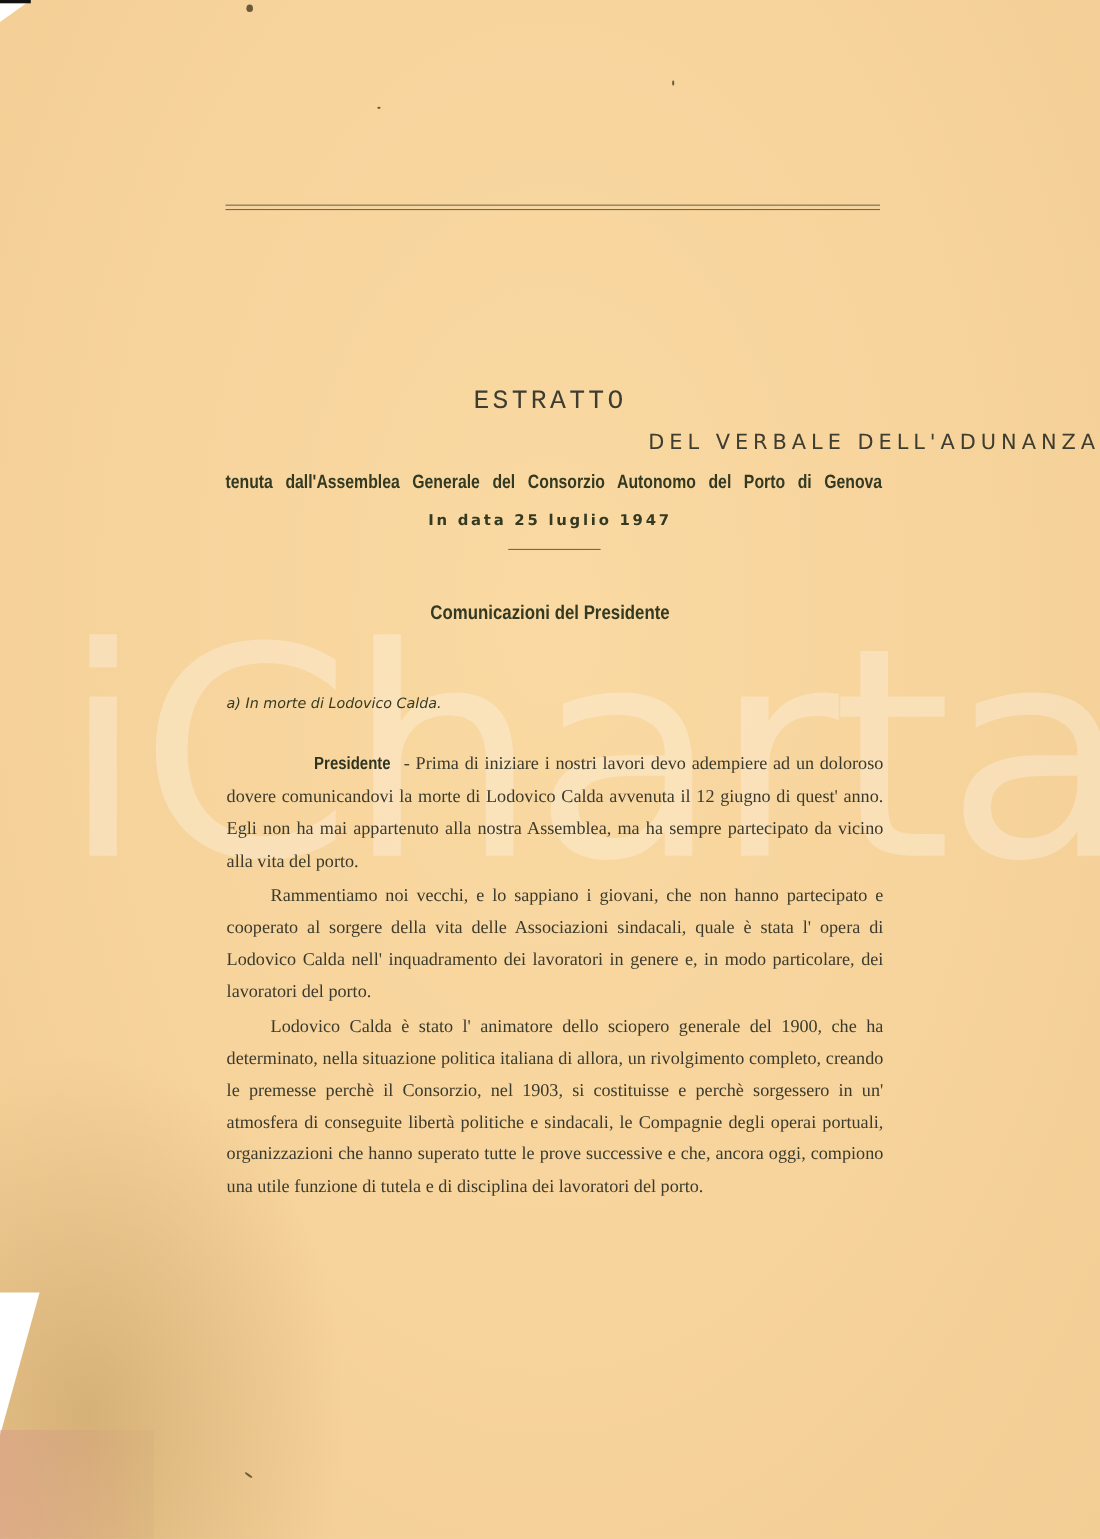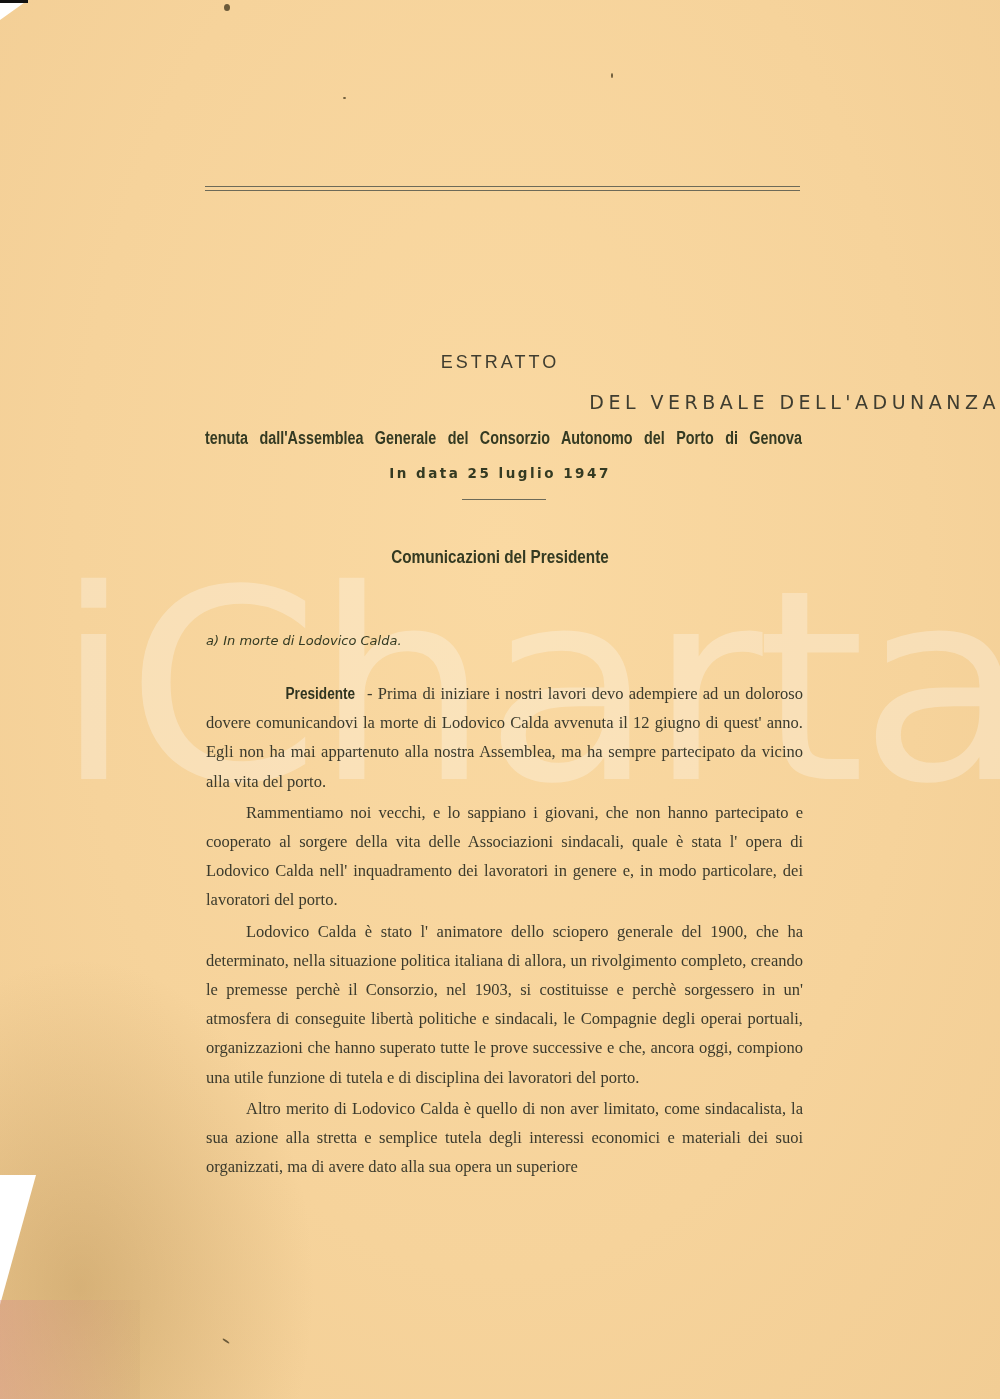--- a/index.html
+++ b/index.html
@@ -46,22 +46,22 @@
     }
     .speck { position: absolute; background: #6b5a3a; border-radius: 50%; }
 
     .rule-double {
       position: absolute; left: 205px; top: 186px; width: 595px; height: 5px;
       border-top: 1.5px solid #6d6a58; border-bottom: 1.5px solid #6d6a58;
       box-sizing: border-box;
     }
     .center { position: absolute; left: 0; width: 1000px; text-align: center; }
     .t-estratto {
-      top: 352px; font-family: Liberation Sans, sans-serif;
-      font-size: 18px; letter-spacing: 3px; color: #3f3d30;
+      top: 352px; font-family: Liberation Mono, monospace;
+      font-size: 24px; letter-spacing: 3px; color: #3f3d30;
     }
     .t-verbale {
       top: 391px; font-family: "DejaVu Sans", "Liberation Sans", sans-serif;
       font-size: 19px; letter-spacing: 4.5px; color: #3f3d30; text-align: right;
     }
     .t-tenuta {
       top: 428px; left: 205px; width: 597px; text-align: justify;
       text-align-last: justify;
       font-family: "Liberation Sans", "DejaVu Sans", sans-serif;
       font-weight: bold; font-size: 17.5px; color: #343a22;
@@ -131,15 +131,14 @@
   <div class="center t-data">In data 25 luglio 1947</div>
   <div class="rule-short"></div>
   <div class="center t-comunicazioni">Comunicazioni del Presidente</div>
 
   <div class="section-head">a) In morte di Lodovico Calda.</div>
 
   <div class="body">
     <p class="first"><span class="speaker">Presidente</span><span> - Prima di iniziare i nostri lavori devo adempiere ad un doloroso dovere comunicandovi la morte di Lodovico Calda avvenuta il 12 giugno di quest' anno. Egli non ha mai appartenuto alla nostra Assemblea, ma ha sempre partecipato da vicino alla vita del porto.</span></p>
     <p>Rammentiamo noi vecchi, e lo sappiano i giovani, che non hanno partecipato e cooperato al sorgere della vita delle Associazioni sindacali, quale è stata l' opera di Lodovico Calda nell' inquadramento dei lavoratori in genere e, in modo particolare, dei lavoratori del porto.</p>
     <p>Lodovico Calda è stato l' animatore dello sciopero generale del 1900, che ha determinato, nella situazione politica italiana di allora, un rivolgimento completo, creando le premesse perchè il Consorzio, nel 1903, si costituisse e perchè sorgessero in un' atmosfera di conseguite libertà politiche e sindacali, le Compagnie degli operai portuali, organizzazioni che hanno superato tutte le prove successive e che, ancora oggi, compiono una utile funzione di tutela e di disciplina dei lavoratori del porto.</p>
-    <p>Altro merito di Lodovico Calda è quello di non aver limitato, come sindacalista, la sua azione alla stretta e semplice tutela degli interessi economici e materiali dei suoi organizzati, ma di avere dato alla sua opera un superiore</p>
   </div>
 </div>
 
 </body></html>

